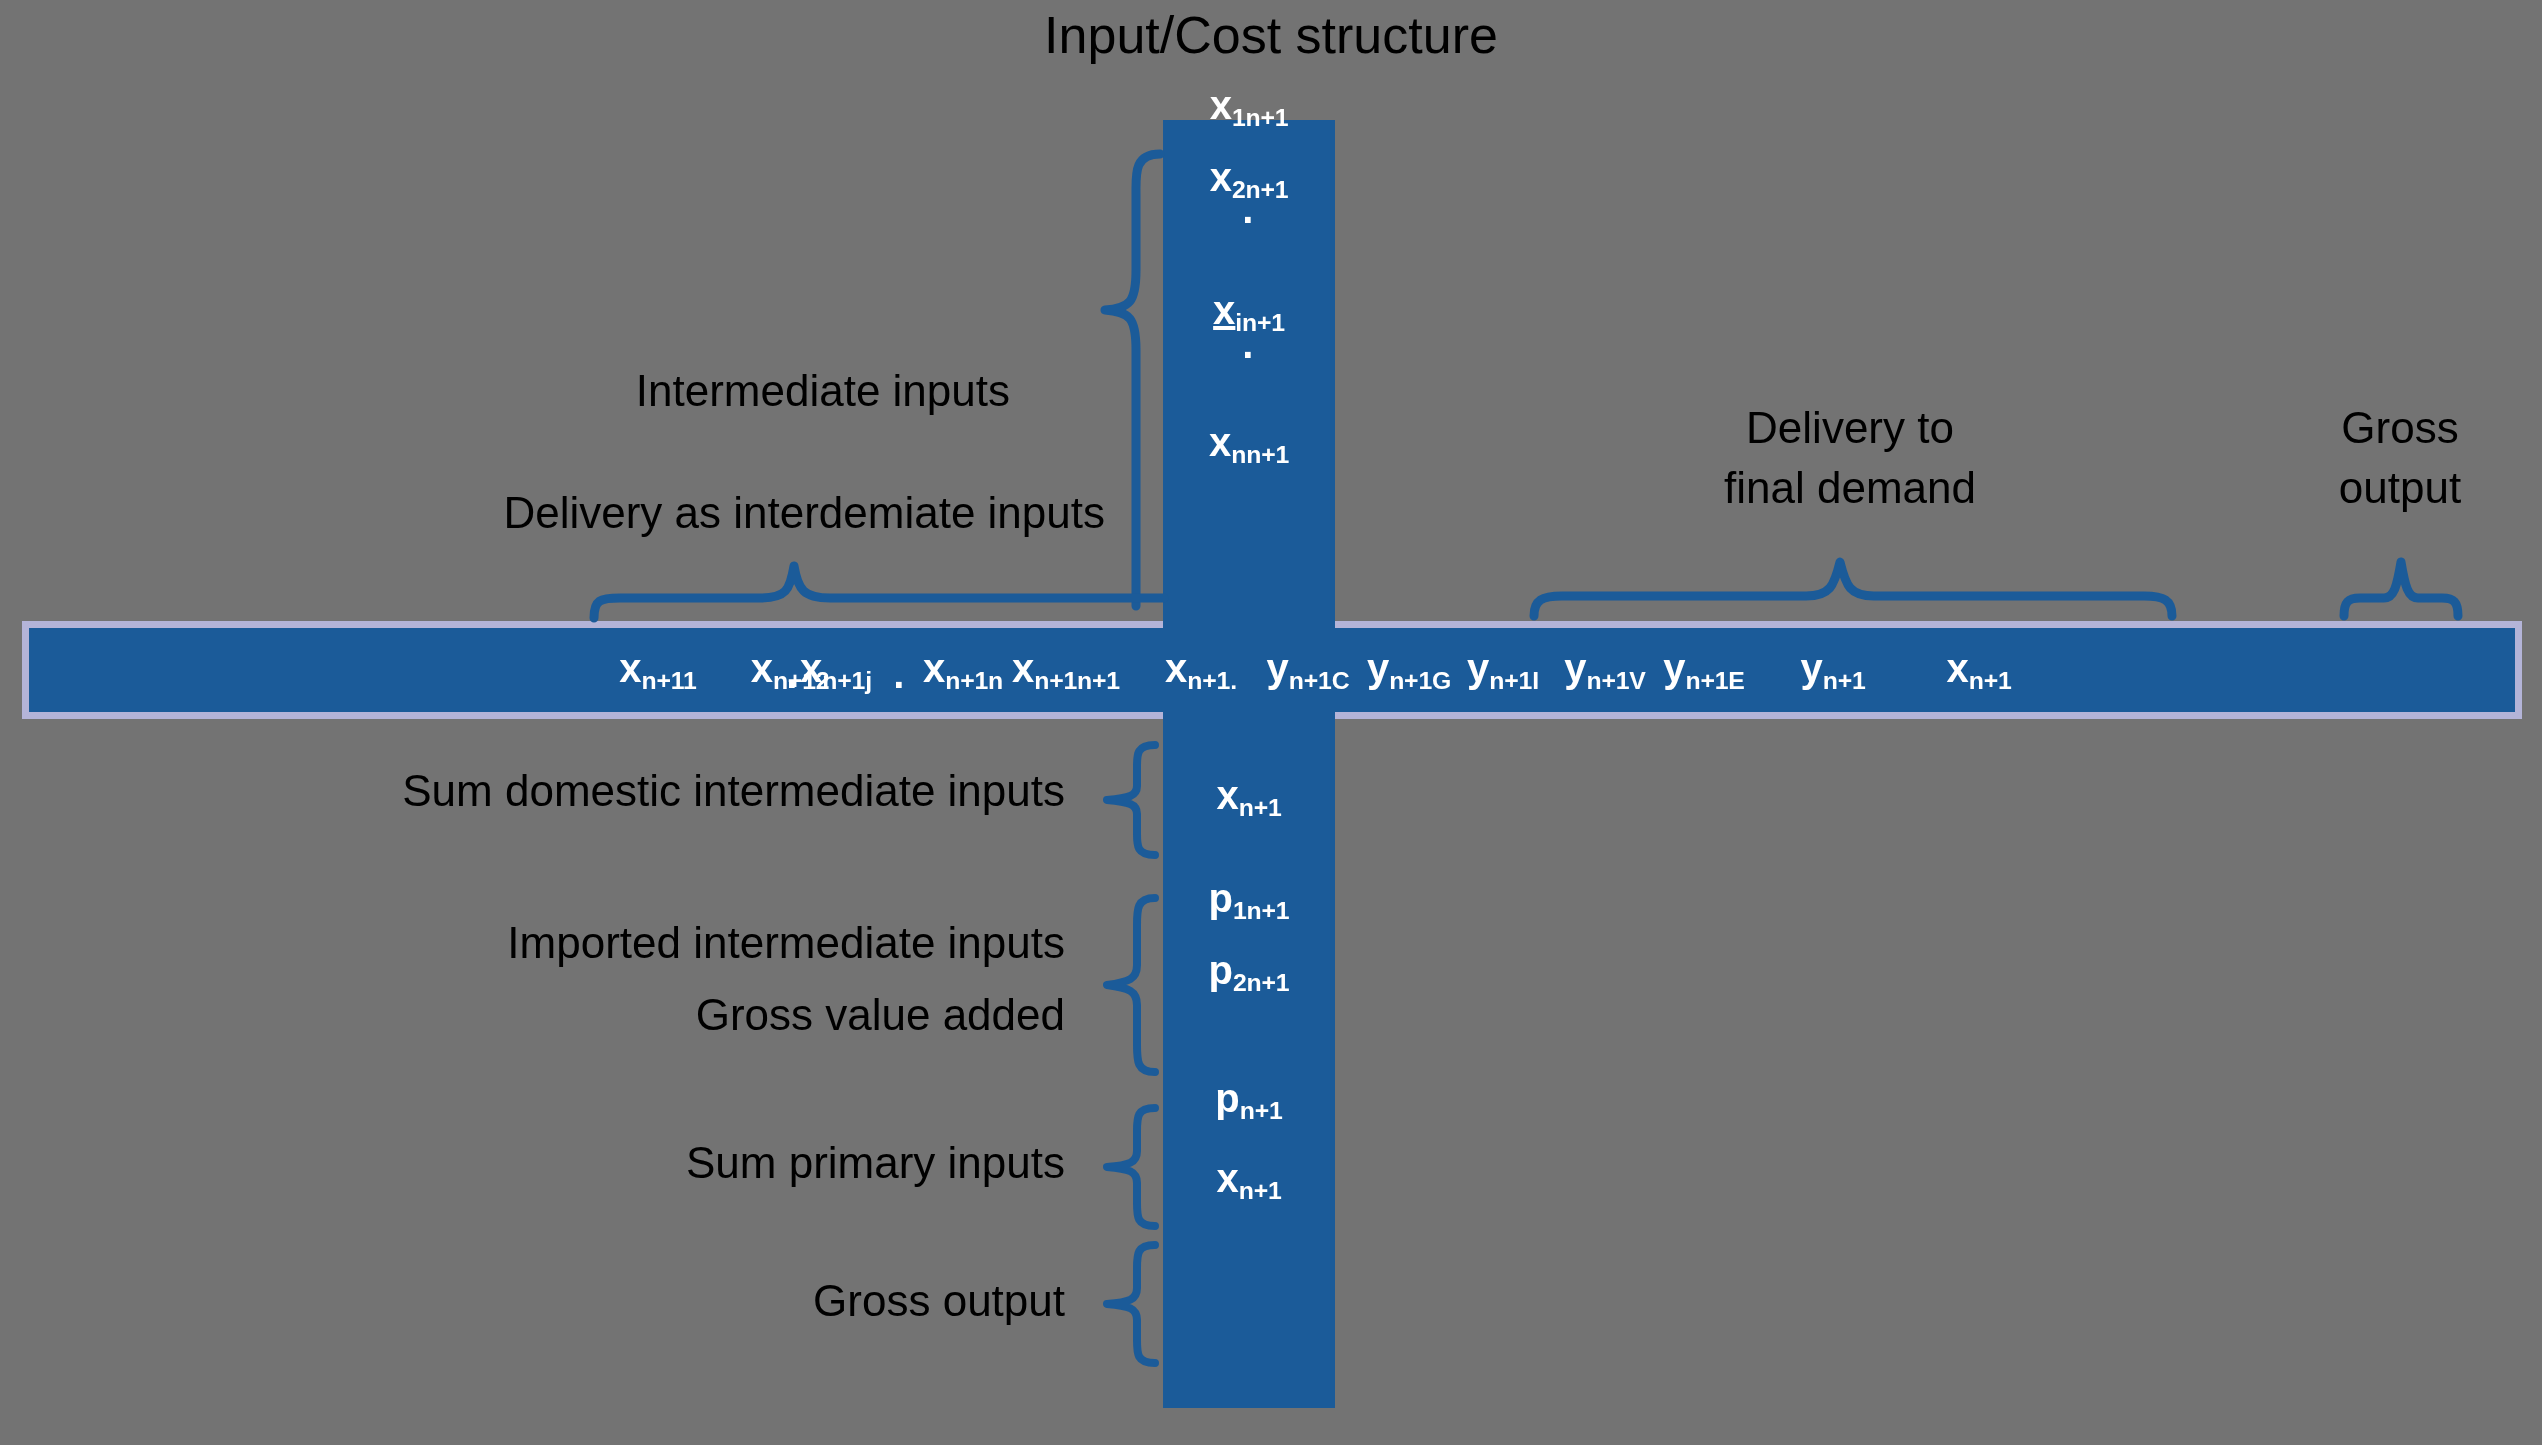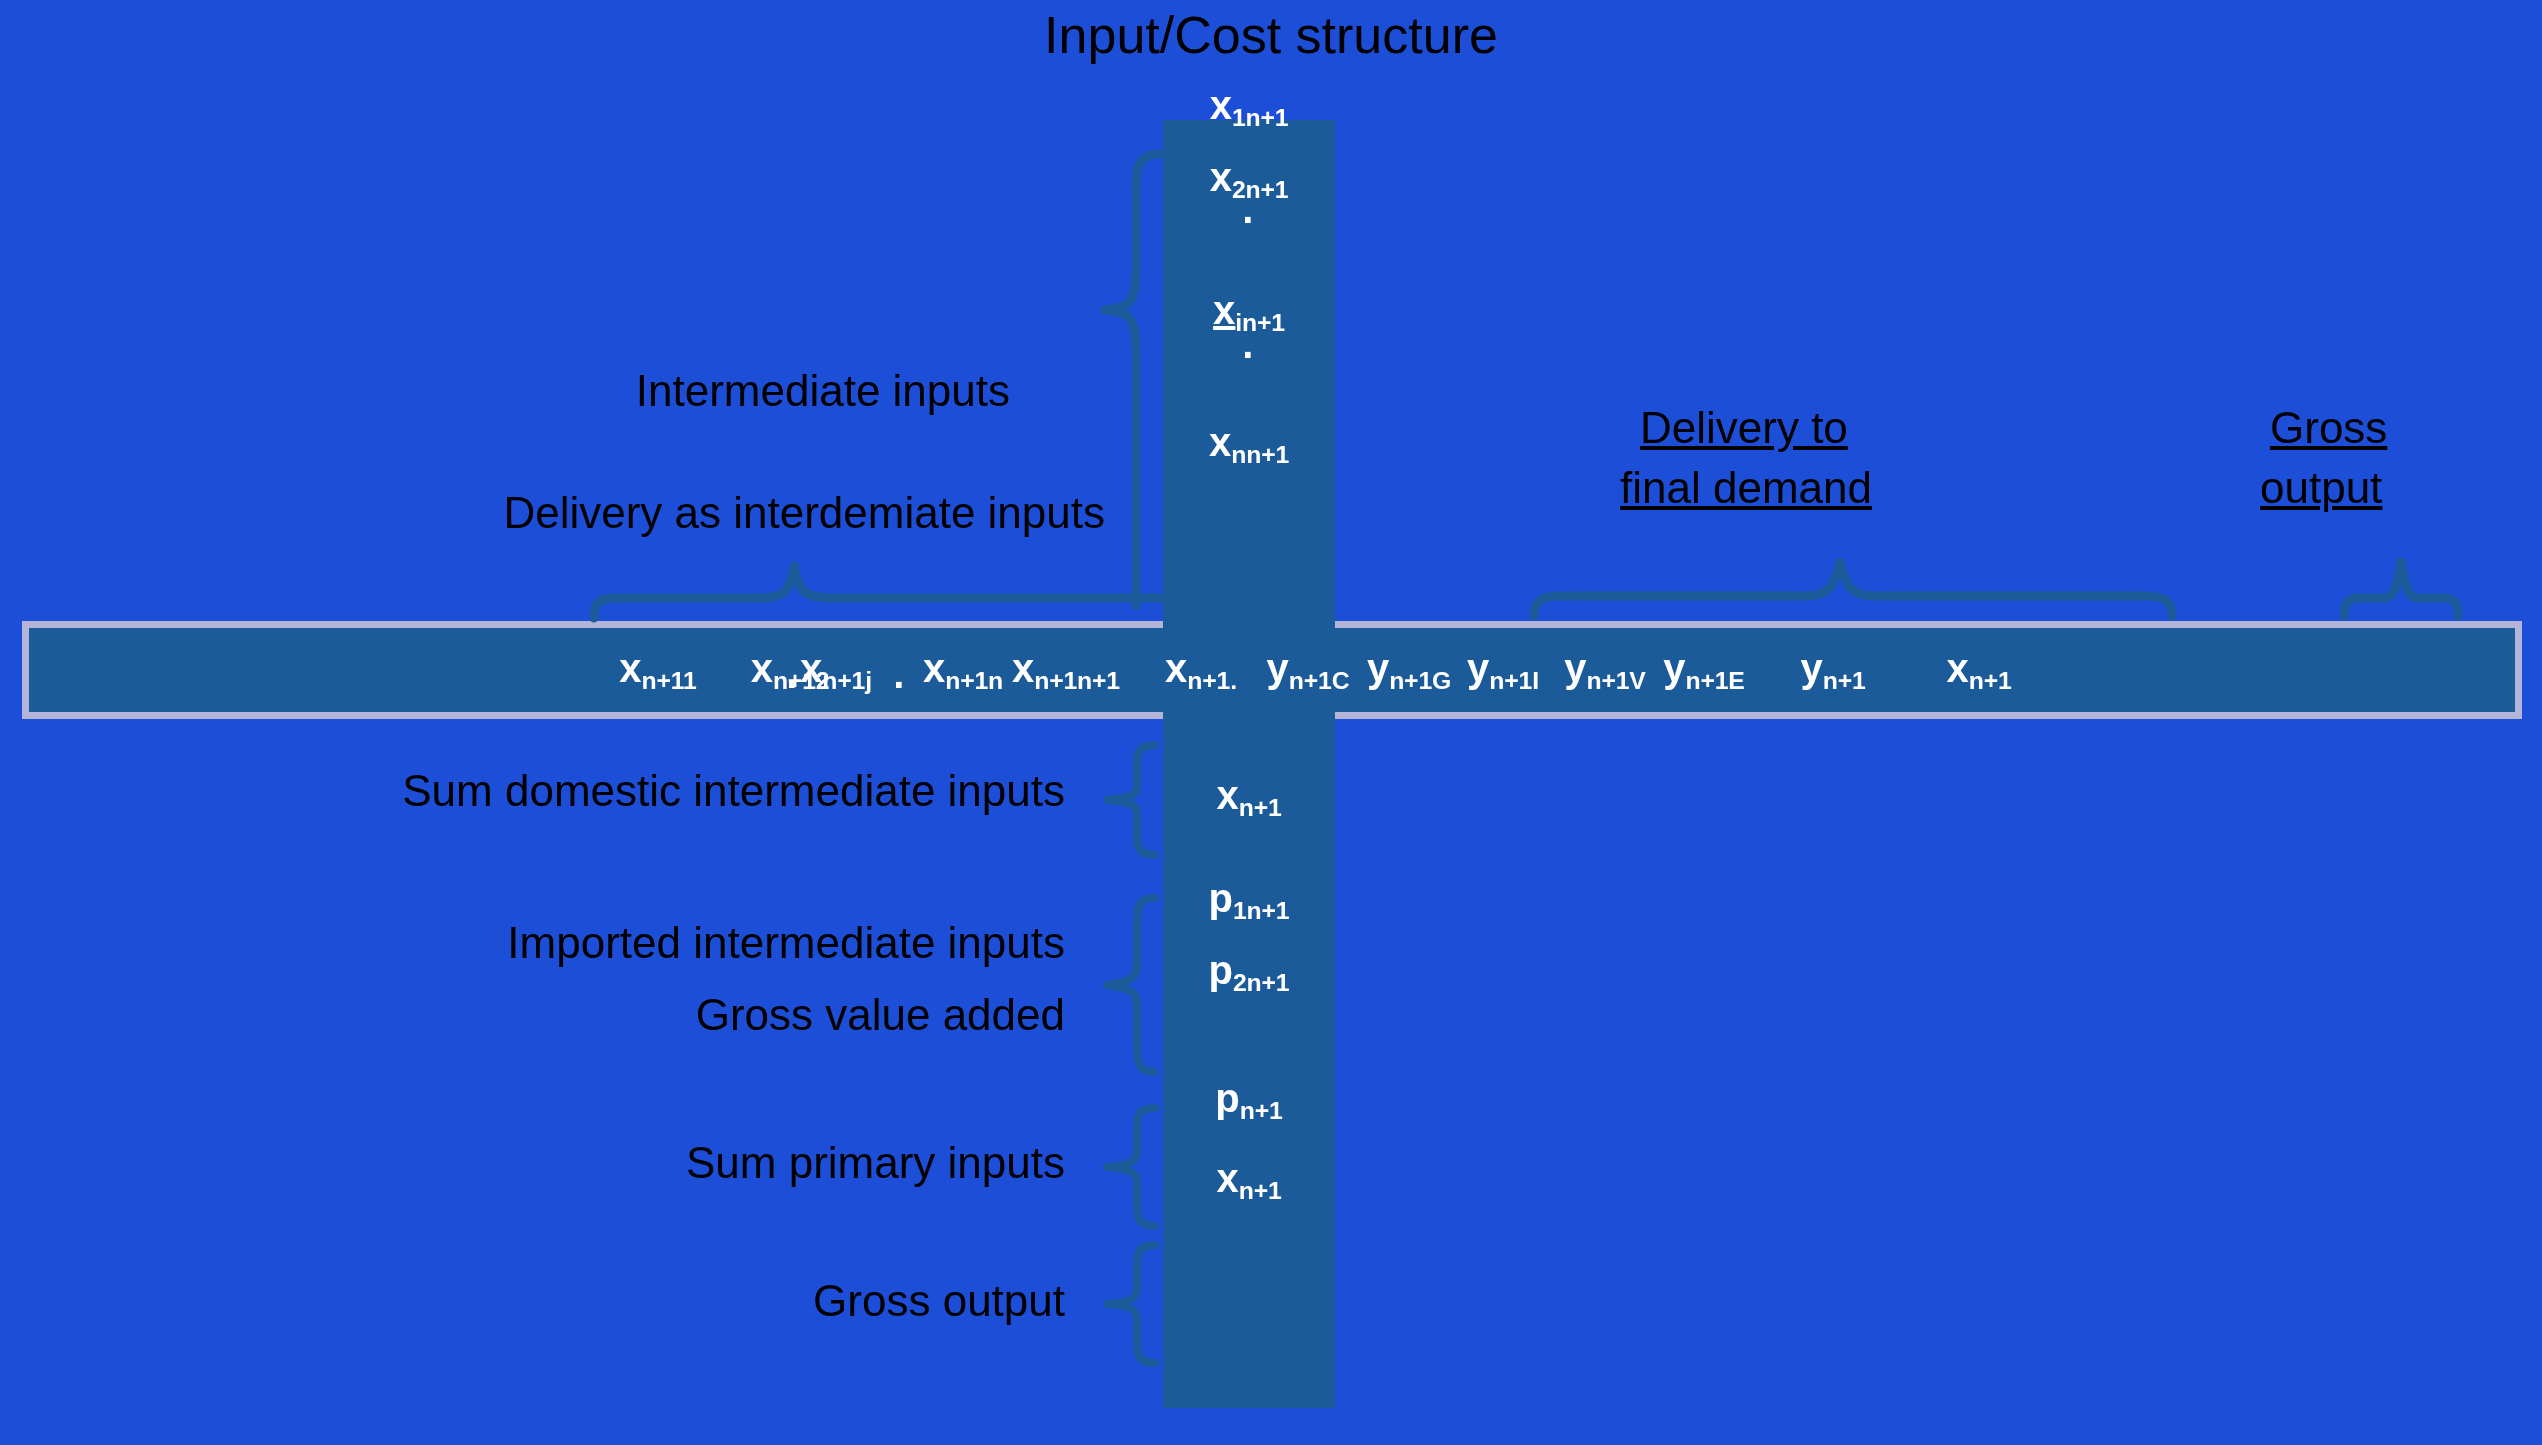--- a/index.html
+++ b/index.html
@@ -7,21 +7,21 @@
     padding: 0;
     background: #ffffff;
   }
   body {
     font-family: "Liberation Sans", sans-serif;
   }
   #canvas {
     position: relative;
     width: 2542px;
     height: 1445px;
-    background: #1d4ed8;
+    background: #737373;
     overflow: hidden;
   }
 
   
   #h-bar {
     position: absolute;
     left: 22px;
     top: 621px;
     width: 2500px;
     height: 98px;
@@ -89,21 +89,21 @@
     position: absolute;
     color: #000000;
     font-family: "Liberation Sans", sans-serif;
     font-size: 44px;
     font-weight: normal;
     white-space: nowrap;
     line-height: 1.05;
     z-index: 7;
   }
   .label.right-al { transform: translateX(-100%); }
-  .label.center-al { transform: translateX(-50%); text-align: left; white-space: normal; text-decoration: underline; }
+  .label.center-al { transform: translateX(-50%); text-align: center; white-space: normal; }
 
   #title-main {
     position: absolute;
     left: 1271px;
     top: 5px;
     transform: translateX(-50%);
     font-size: 52px;
     color: #000000;
     white-space: nowrap;
     z-index: 7;

